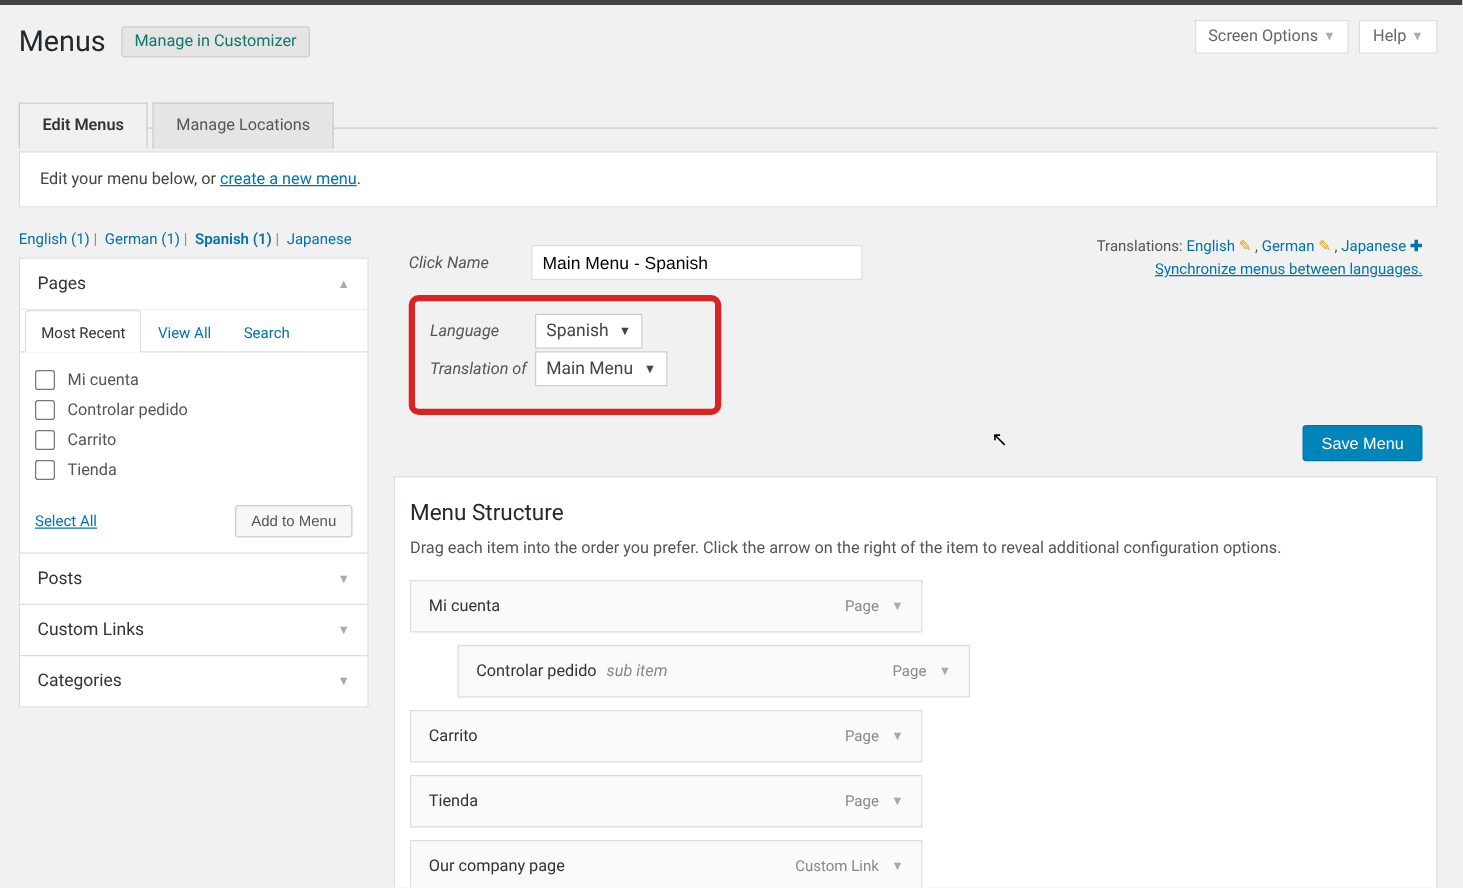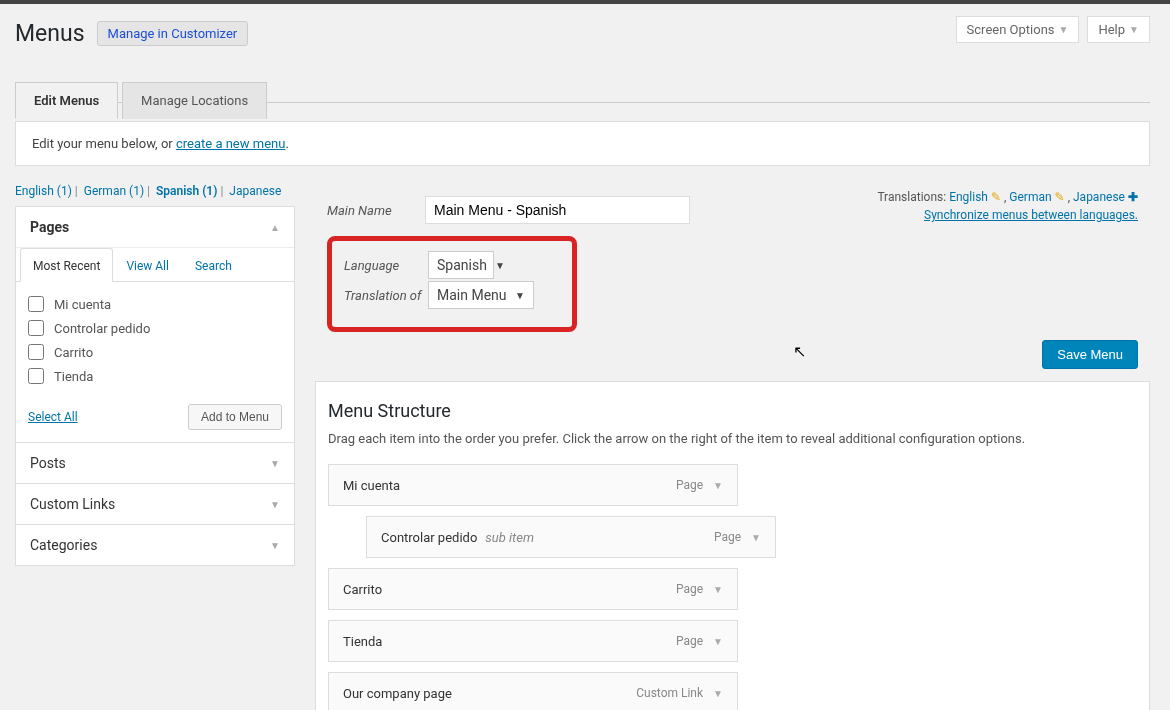--- a/index.html
+++ b/index.html
@@ -33,21 +33,21 @@
     display: flex;
     align-items: center;
     gap: 4px;
   }
   .screen-link .tri { color: #aaa; font-size: 10px; }
   .page-title-row { display: flex; align-items: center; gap: 12px; margin: 6px 0 18px; }
   h1.page-title { font-size: 23px; font-weight: 400; color: #23282d; }
   .customizer-link {
     background: #e5e5e5;
     border: 1px solid #ccc;
-    color: #1d4ed8;
+    color: #0f766e;
     padding: 4px 10px;
     font-size: 13px;
     border-radius: 3px;
     cursor: pointer;
   }
   .tabs {
     display: flex;
     border-bottom: 1px solid #ccc;
     margin-bottom: 18px;
   }
@@ -92,21 +92,21 @@
   .postbox-header {
     padding: 12px 14px;
     font-size: 14px;
     color: #333;
     display: flex;
     justify-content: space-between;
     align-items: center;
     cursor: pointer;
   }
   .postbox-header .tri { color: #aaa; font-size: 10px; }
-  .postbox.open .postbox-header { font-weight: 700; }
+  .postbox.open .postbox-header { font-weight: 400; }
   .postbox-body { border-top: 1px solid #eee; padding: 0 12px 12px; }
   .inner-tabs {
     display: flex;
     border-bottom: 1px solid #ddd;
     margin: 0 -12px 10px;
     padding: 0 0 0 4px;
     position: relative;
     top: 0;
   }
   .inner-tab {
@@ -328,30 +328,30 @@
           <span>Categories</span>
           <span class="tri">▼</span>
         </div>
       </div>
     </div>
 
     <div class="right-col">
       <div class="top-row">
         <div>
           <div class="menu-settings-row">
-            <span class="settings-label" style="width:82px;">Main Name</span>
+            <span class="settings-label" style="width:82px;">Click Name</span>
             <input class="text-input" type="text" value="Main Menu - Spanish" style="">
           </div>
           <div class="highlight-box">
             <table class="settings-table">
               <tbody>
                   <tr>
                 <td class="settings-label">Language</td>
                 <td>
-                  <div class="select" style="width:66px;">
+                  <div class="select" style="width:86px;">
                     <span>Spanish</span>
                     <span class="tri">▼</span>
                   </div>
                 </td>
               </tr>
               <tr>
                 <td class="settings-label">Translation of</td>
                 <td>
                   <div class="select" style="width:106px;">
                     <span>Main Menu</span>

